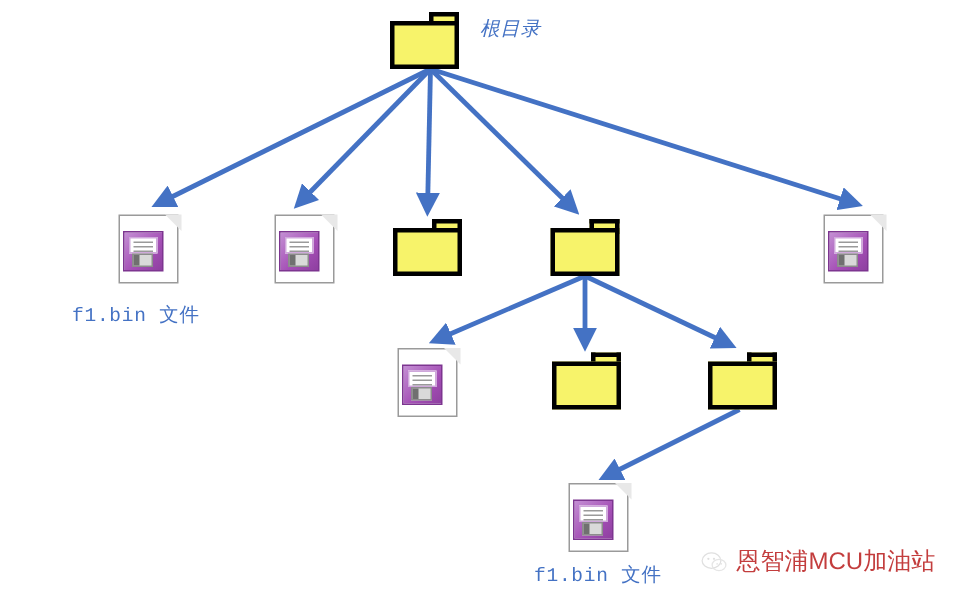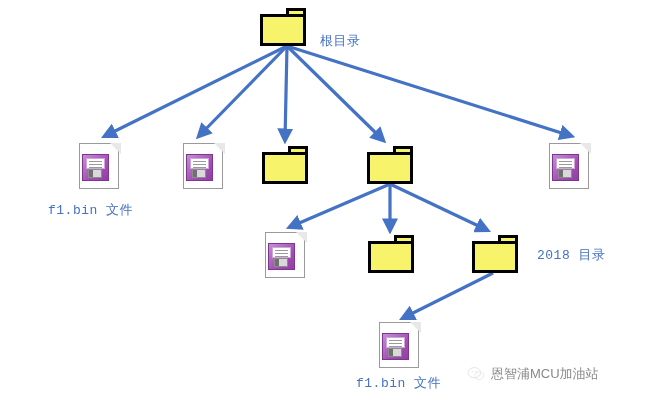--- a/index.html
+++ b/index.html
@@ -136,23 +136,23 @@
     letter-spacing: 0.5px;
     white-space: nowrap;
   }
 
   
   .watermark {
     position: absolute;
     display: flex;
     align-items: center;
     gap: 5px;
-    color: #737373;
+    color: #b91c1c;
     font-family: "Liberation Sans", sans-serif;
-    font-size: 13px;
+    font-size: 16px;
     white-space: nowrap;
     opacity: 0.85;
   }
   .watermark .wm-logo {
     width: 20px;
     height: 20px;
     opacity: 0.5;
   }
 </style>
 </head>
@@ -178,21 +178,21 @@
         <line x1="493" y1="273" x2="403" y2="318" marker-end="url(#arrowhead)" stroke-linecap="butt"></line>
       </g>
   </svg>
 
   <div class="node" id="node-root" style="left:260px; top:8px;">
     <div class="folder">
       <div class="ftab"></div>
       <div class="fbody"></div>
     </div>
   </div>
-  <div class="label" style="left:320px; top:32px;">根目录</div>
+  <div class="label" style="left:320px; top:10px;font-style:italic;">根目录</div>
 
   <div class="node" id="node-l1-0" style="left:79px; top:143px;">
     <div class="file">
       <div class="page"></div>
       <div class="fold"></div>
       <div class="floppy">
         <div class="flabel">
           <i></i>
             <i></i>
             <i></i>
@@ -276,21 +276,20 @@
       <div class="fbody"></div>
     </div>
   </div>
 
   <div class="node" id="node-l2-2" style="left:472px; top:235px;">
     <div class="folder">
       <div class="ftab"></div>
       <div class="fbody"></div>
     </div>
   </div>
-  <div class="label" style="left:537px; top:246px;">2018 目录</div>
 
   <div class="node" id="node-l3-0" style="left:379px; top:322px;">
     <div class="file">
       <div class="page"></div>
       <div class="fold"></div>
       <div class="floppy">
         <div class="flabel">
           <i></i>
             <i></i>
             <i></i>

